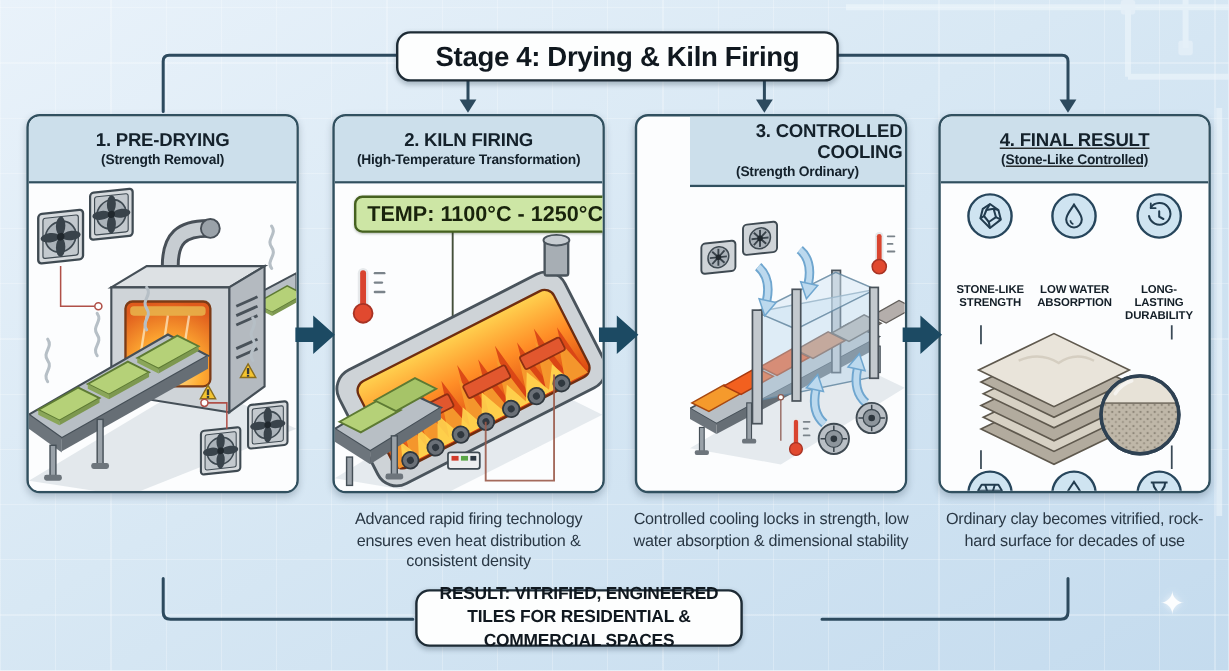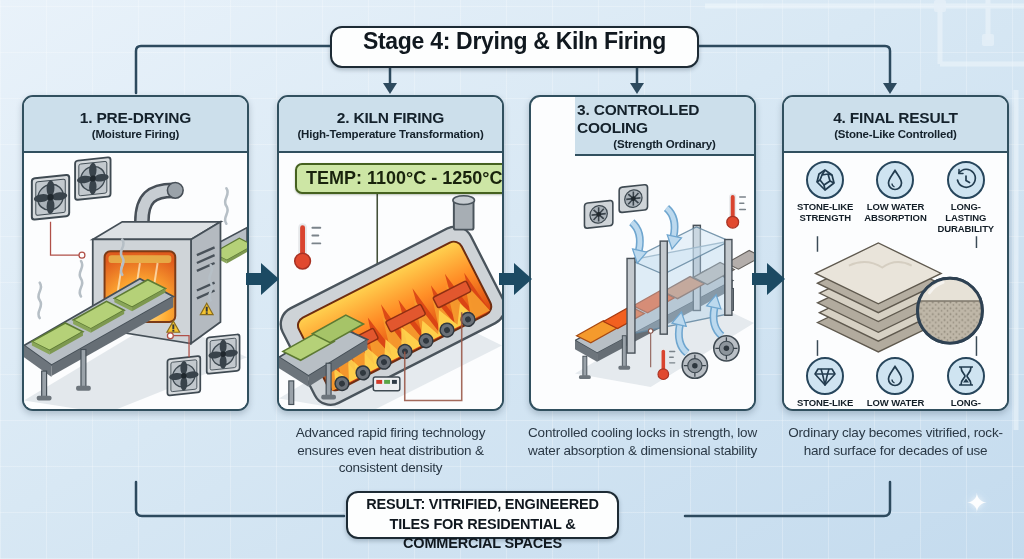--- a/index.html
+++ b/index.html
@@ -11,57 +11,57 @@
       repeating-linear-gradient(90deg, rgba(255,255,255,.25) 0 1px, transparent 1px 46px),
       linear-gradient(150deg,#e9f2fa 0%,#d8e8f4 45%,#c4dbee 100%);
   }
   svg{display:block;}
   
   #bg-layer{position:absolute;left:0;top:0;z-index:1;}
   
   .banner{
     position:absolute;z-index:6;background:#fdfefe;
     border:2.5px solid #1d2b35;border-radius:12px;
-    display:flex;align-items:flex-start;justify-content:center;text-align:center;
+    display:flex;align-items:center;justify-content:center;text-align:center;
     color:#10181f;box-shadow:0 2px 4px rgba(30,50,70,.28);
   }
   #title-box{left:330px;top:26px;width:365px;height:38px;font-size:23px;font-weight:bold;letter-spacing:-.3px;}
   #result-box{left:346px;top:491px;width:273px;height:48px;font-size:14.5px;font-weight:bold;line-height:1.35;padding:2px 12px;box-sizing:border-box;letter-spacing:-.2px;}
   
   .panel{
     position:absolute;top:95px;width:227px;height:316px;z-index:4;
     border:2.5px solid var(--accent-dark,#31505f);border-radius:11px;
     background:#fcfdfe;box-sizing:border-box;box-shadow:0 3px 6px rgba(40,60,80,.25);
     display:flex;flex-direction:column;overflow:hidden;
   }
   .panel-header{
     background:var(--panel-header-bg,#ccdfeb);border-bottom:2.5px solid var(--accent-dark,#31505f);
     min-height:46px;display:flex;flex-direction:column;justify-content:center;align-items:center;
-    padding:4px 2px;text-align:left;color:#14212b;
+    padding:4px 2px;text-align:right;color:#14212b;
   }
   .panel-heading{font-size:15.5px;font-weight:bold;letter-spacing:-.2px;}
   .panel-subheading{font-size:11.5px;font-weight:bold;margin-top:1px;letter-spacing:-.2px;}
   .panel-body{position:relative;flex:1;background:#fcfdfe;}
   .panel-desc{
     position:absolute;top:424px;width:237px;z-index:4;text-align:center;
     font-size:13.5px;font-weight:500;line-height:1.3;color:#2a3845;letter-spacing:-.2px;
   }
   
   .flow-arrow{position:absolute;top:262px;z-index:5;}
   
   .temp-chip{
     position:absolute;left:16px;top:10px;z-index:3;
     background:var(--temp-bg,#cde6a5);border:2.5px solid var(--temp-border,#45611f);
     border-radius:7px;padding:3px 9px;font-size:18px;font-weight:bold;color:#19230c;
     box-shadow:0 1px 2px rgba(30,50,20,.3);white-space:nowrap;
   }
   
   .p4-grid{position:absolute;inset:0;display:flex;flex-direction:column;padding:8px 6px 6px;box-sizing:border-box;}
   .prop-row{display:flex;justify-content:space-between;}
-  .prop{width:72px;display:flex;flex-direction:column;align-items:center;}
+  .prop{width:72px;display:flex;flex-direction:column;align-items:center;gap:35px;}
   .prop-circle{
     width:38px;height:38px;border-radius:50%;background:#cfe4f1;
     border:2.5px solid #27465c;display:flex;align-items:center;justify-content:center;box-sizing:border-box;
   }
   .prop-label{margin-top:3px;font-size:9.5px;font-weight:bold;text-align:center;color:#131e27;line-height:1.15;letter-spacing:-.1px;}
   .p4-art{flex:1;display:flex;align-items:center;justify-content:center;}
   .sparkle{position:absolute;z-index:2;color:#ffffff;opacity:.95;font-size:26px;text-shadow:0 0 6px rgba(255,255,255,.8);}
 </style>
 </head>
 <body>
@@ -102,21 +102,21 @@
 
   <div class="sparkle" style="left:966px;top:488px;">✦</div>
 
   <div id="title-box" class="banner">
     <span>Stage 4: Drying &amp; Kiln Firing</span>
   </div>
 
   <div class="panel" style="left:22px;">
     <div class="panel-header">
       <div class="panel-heading">1. PRE-DRYING</div>
-      <div class="panel-subheading">(Moisture Firing)</div>
+      <div class="panel-subheading">(Strength Removal)</div>
     </div>
     <div class="panel-body">
       <svg viewBox="0 0 227 265" width="100%" height="100%">
         <defs>
           <radialGradient id="ovenGlow" cx="50%" cy="85%" r="85%">
             <stop offset="0%" stop-color="#ffeaa6"></stop>
               <stop offset="45%" stop-color="#ffad33"></stop>
               <stop offset="100%" stop-color="#df5a1c"></stop>
           </radialGradient>
           <g id="p1fan">
@@ -406,21 +406,21 @@
 
         <use href="#thermo2" transform="translate(200,24)"></use>
         <use href="#thermo2" transform="translate(112,220) scale(0.9)"></use>
 
         <path d="M96,240 V196" stroke="#8a564c" stroke-width="1.3" fill="none"></path>
         <circle cx="96" cy="194" r="2.8" fill="#fff" stroke="#8a564c" stroke-width="1.3"></circle>
       </svg>
     </div>
   </div>
 
-  <div class="panel" style="left:782px;">
+  <div class="panel" style="left:782px;text-decoration:underline;">
     <div class="panel-header">
       <div class="panel-heading">4. FINAL RESULT</div>
       <div class="panel-subheading">(Stone-Like Controlled)</div>
     </div>
     <div class="panel-body">
       <div class="p4-grid">
         <div class="prop-row">
           <div class="prop">
             <div class="prop-circle">
               <svg width="24" height="24" viewBox="0 0 24 24" fill="none" stroke="#223c4f" stroke-width="1.7" stroke-linejoin="round">

